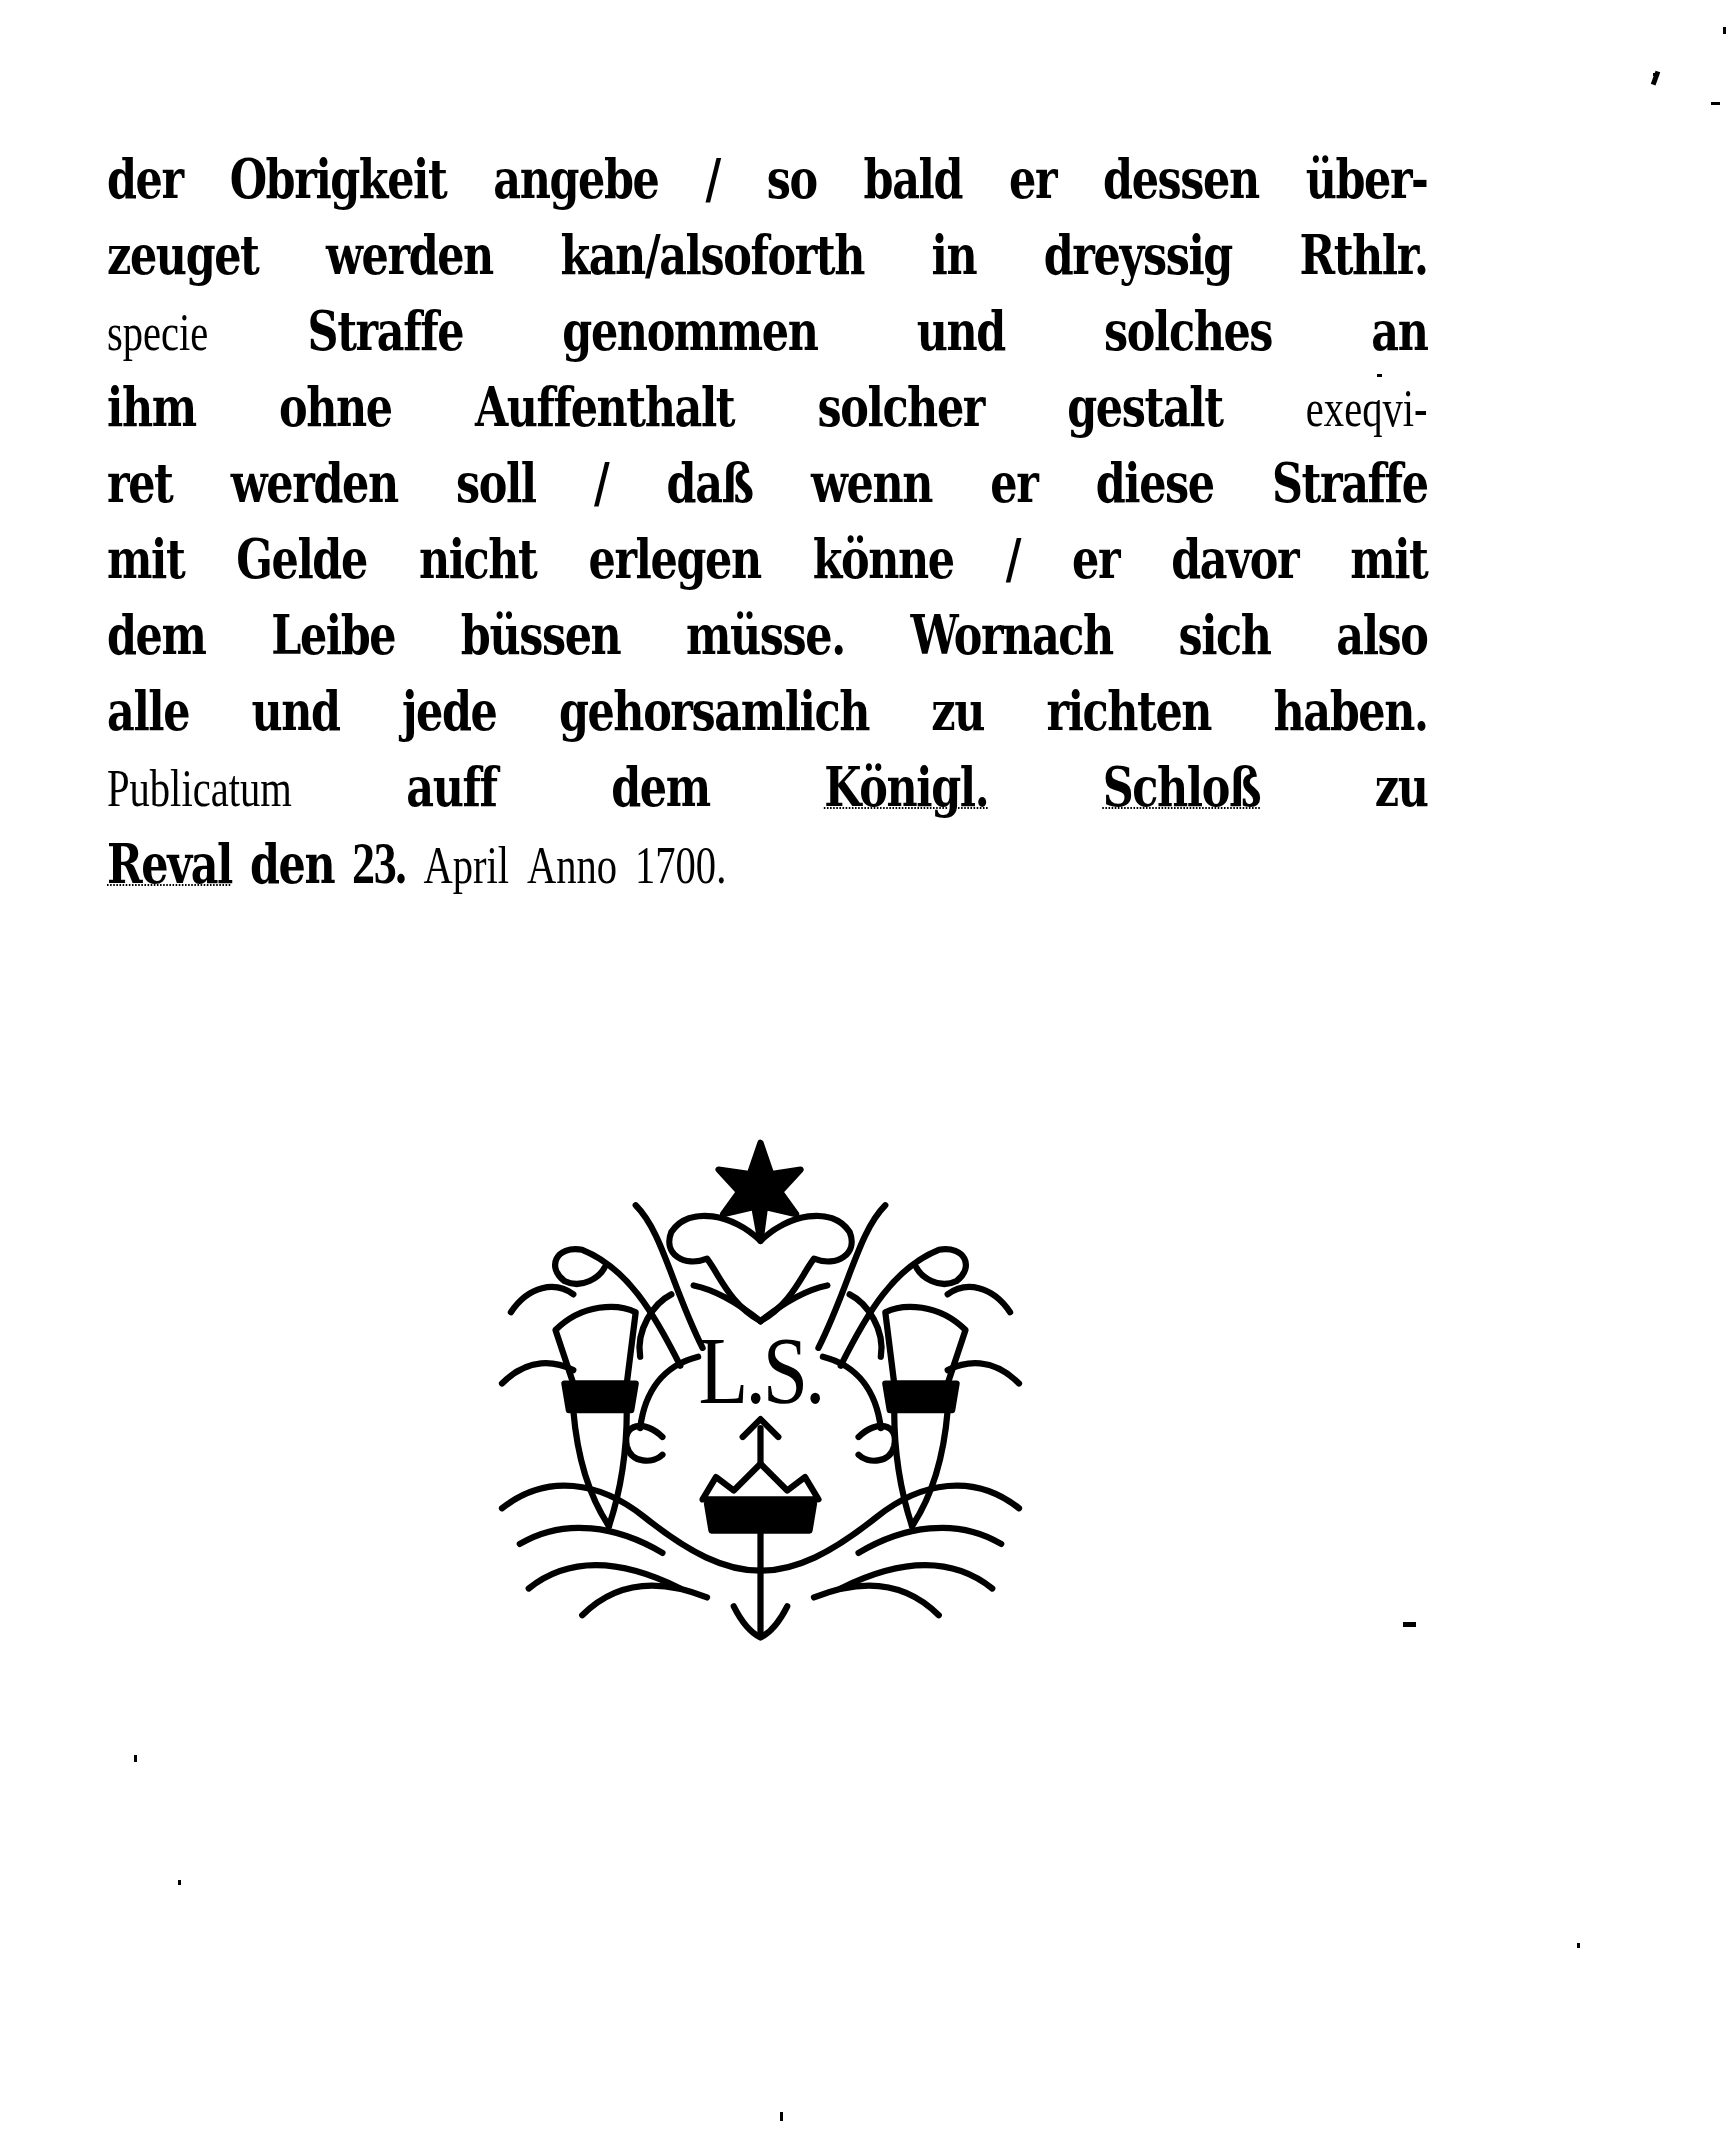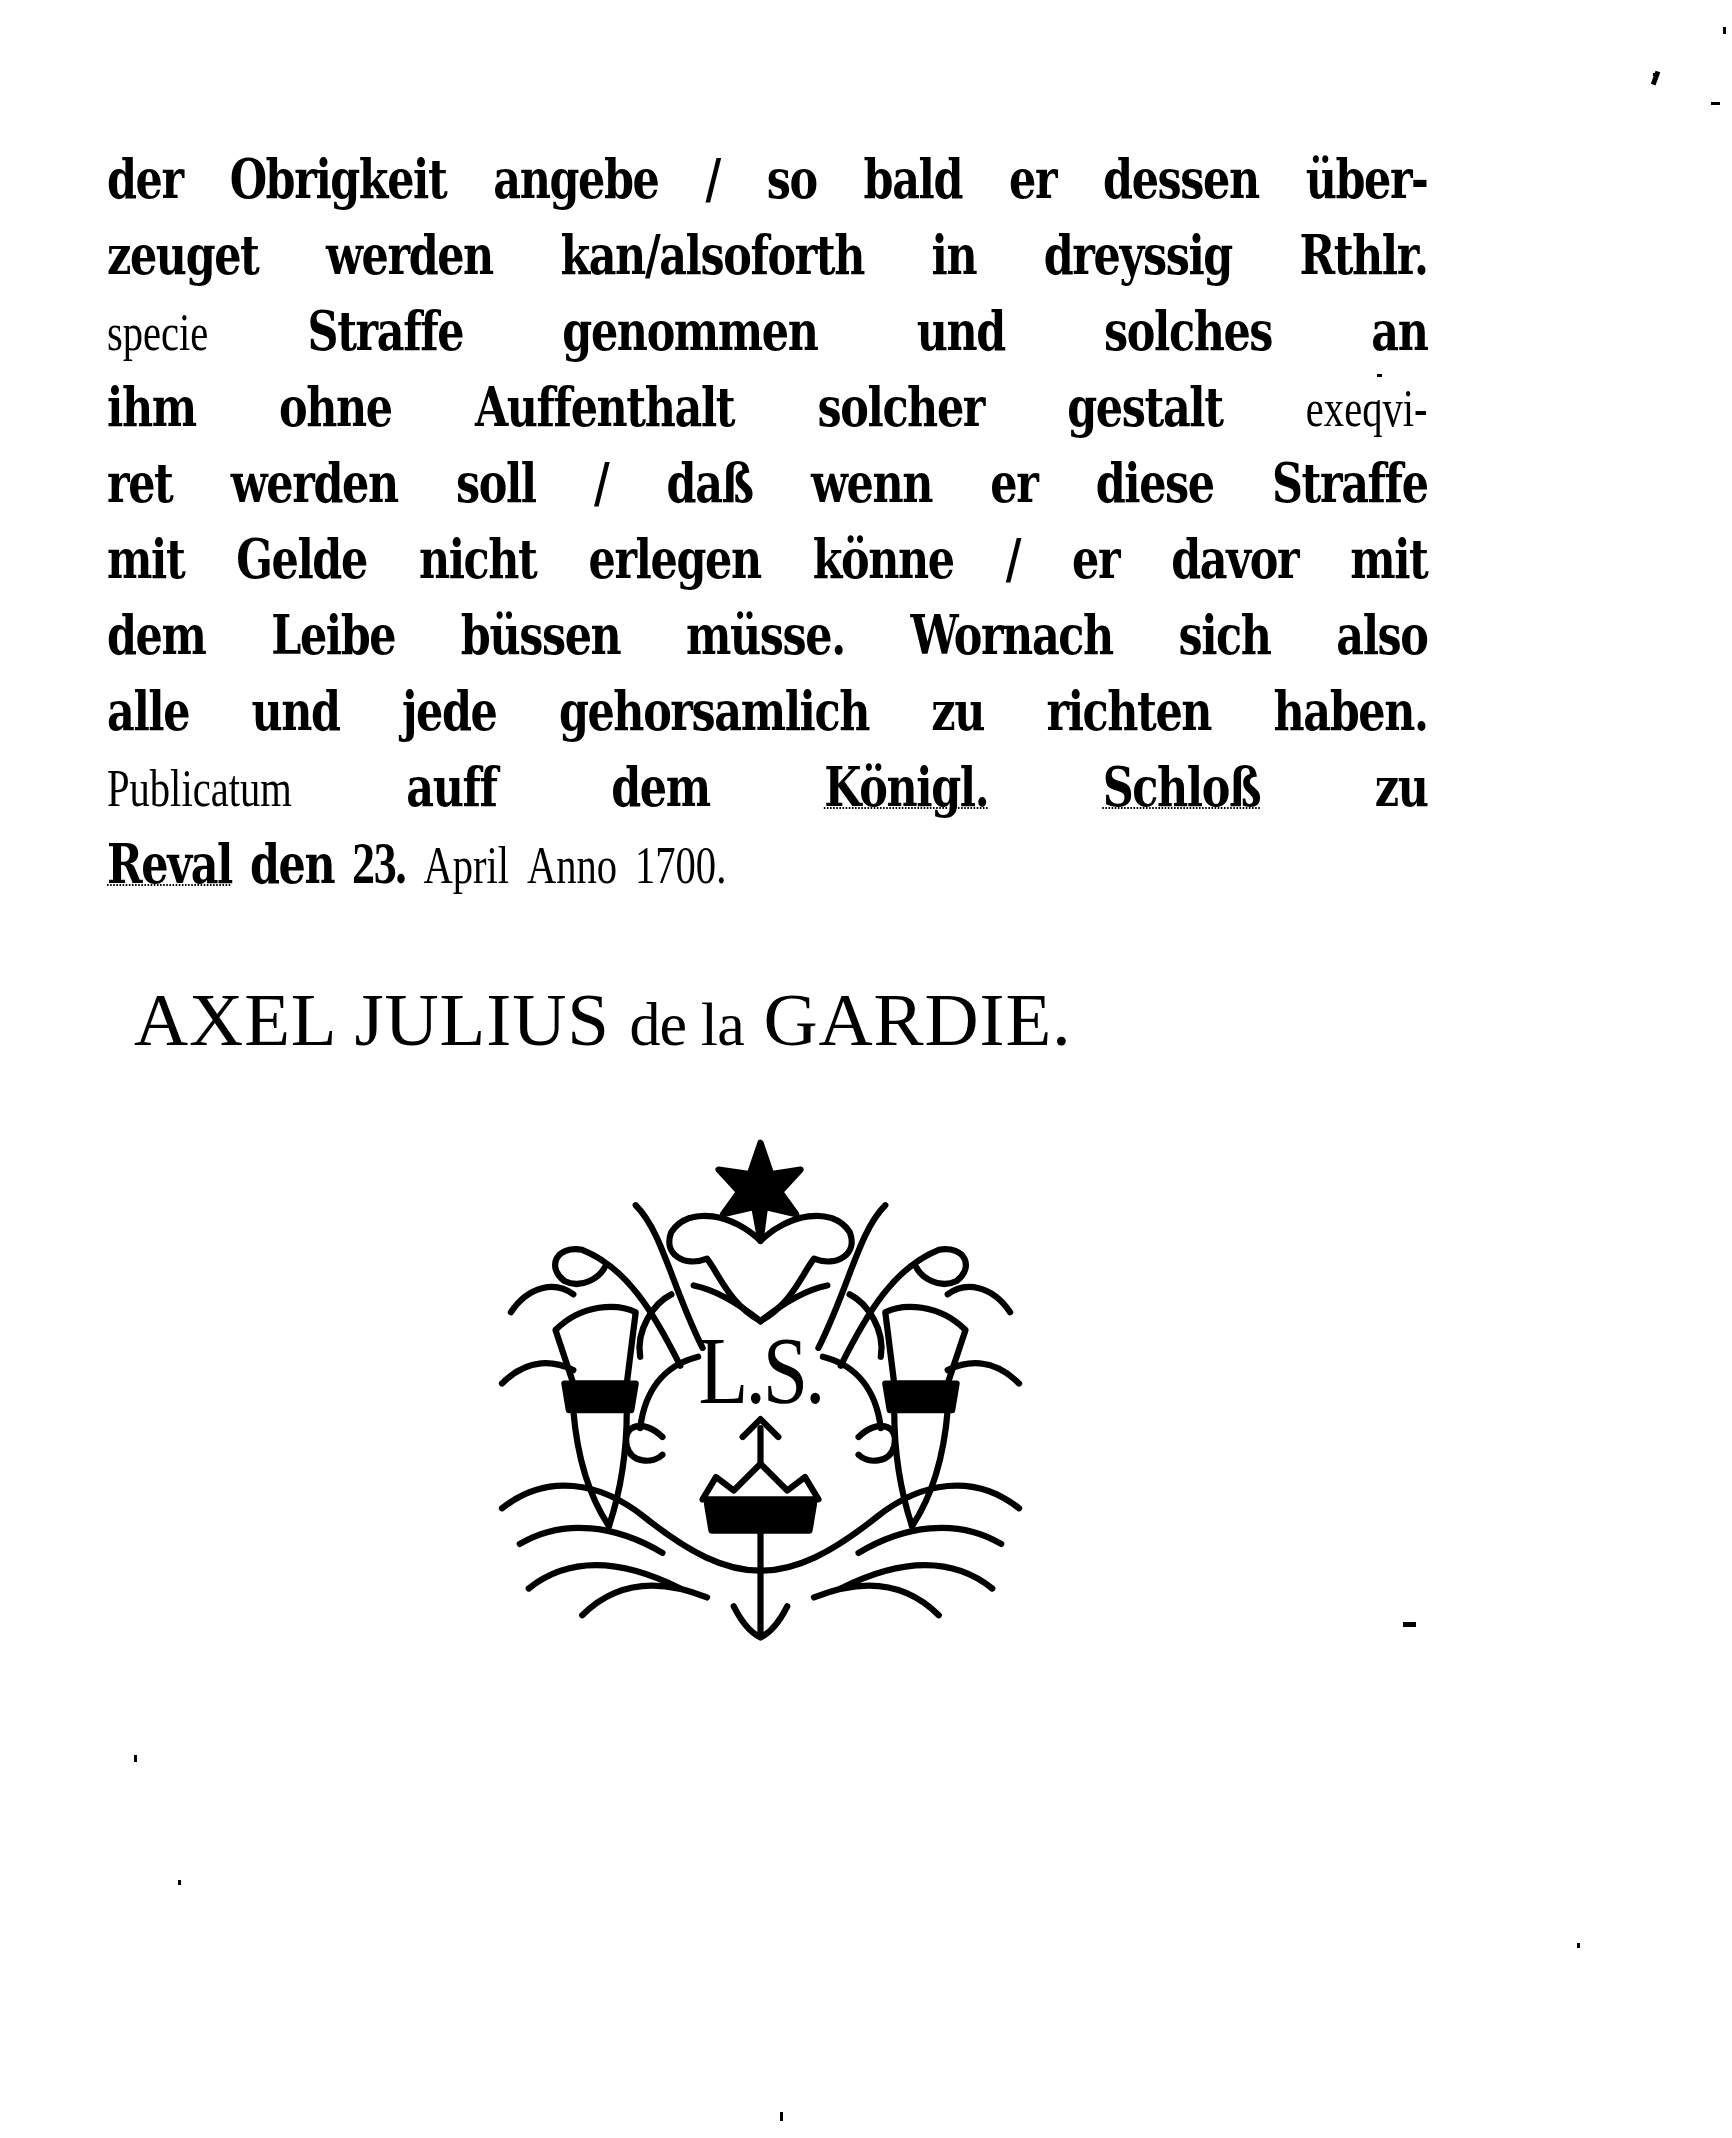--- a/index.html
+++ b/index.html
@@ -212,25 +212,20 @@
       <span class="word initial">Reval</span>
       <span class="word">den</span>
       <span class="word num">23.</span>
       <span class="word antiqua">April</span>
       <span class="word antiqua">Anno</span>
       <span class="word antiqua">1700.</span>
     </div>
 
   </div>
 
-  <div class="signature">
-    <span>AXEL JULIUS</span>
-    <span class="small">de la</span>
-    <span>GARDIE.</span>
-  </div>
 
   <div class="seal">
     <svg viewBox="0 0 600 580" xmlns="http://www.w3.org/2000/svg">
       <g fill="none" stroke="#000" stroke-width="7" stroke-linecap="round" stroke-linejoin="round">
 
         <path d="M300 20 L312 55 L345 50 L322 75 L340 100 L305 92 L300 130 L293 92 L258 100 L276 75 L253 50 L288 55 Z" fill="#000"></path>
 
         <path d="M300 130 C270 100 220 90 200 120 C190 145 215 160 240 150 C255 170 265 200 300 220"></path>
         <path d="M300 130 C330 100 380 90 400 120 C410 145 385 160 360 150 C345 170 335 200 300 220"></path>
         <path d="M300 220 C275 200 250 185 225 180"></path>

